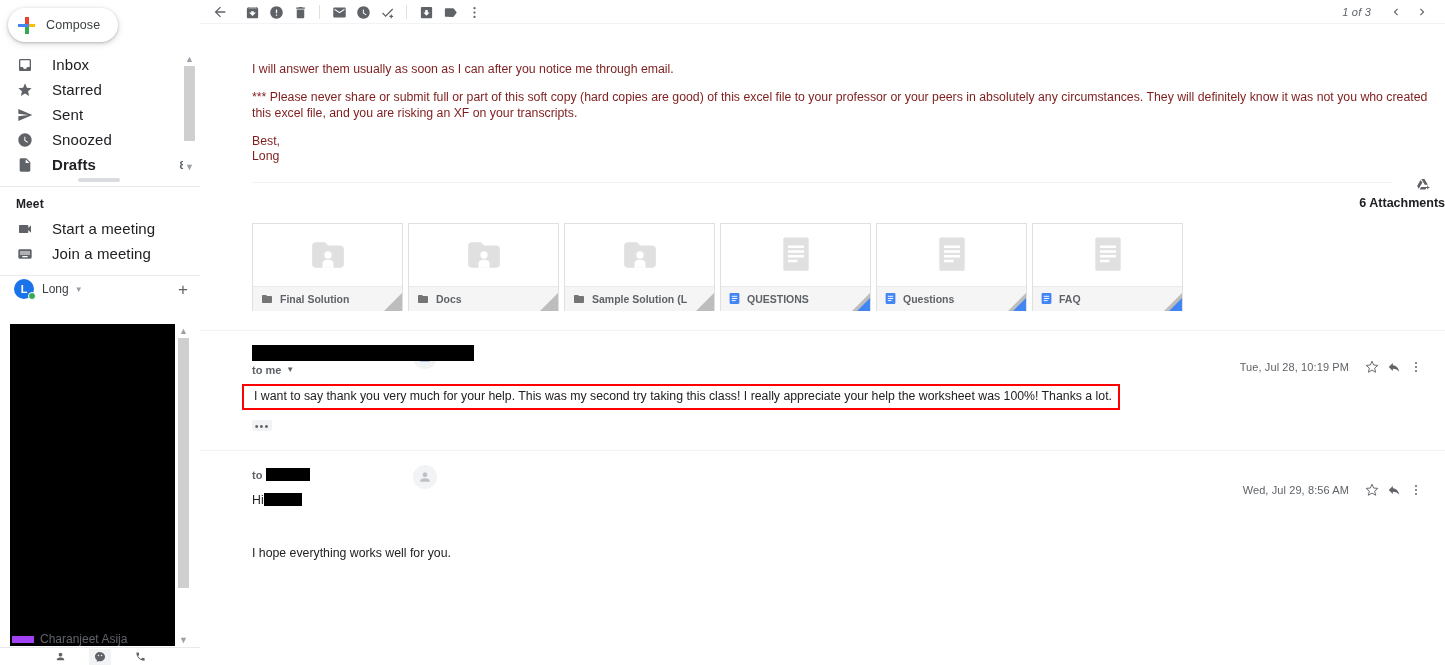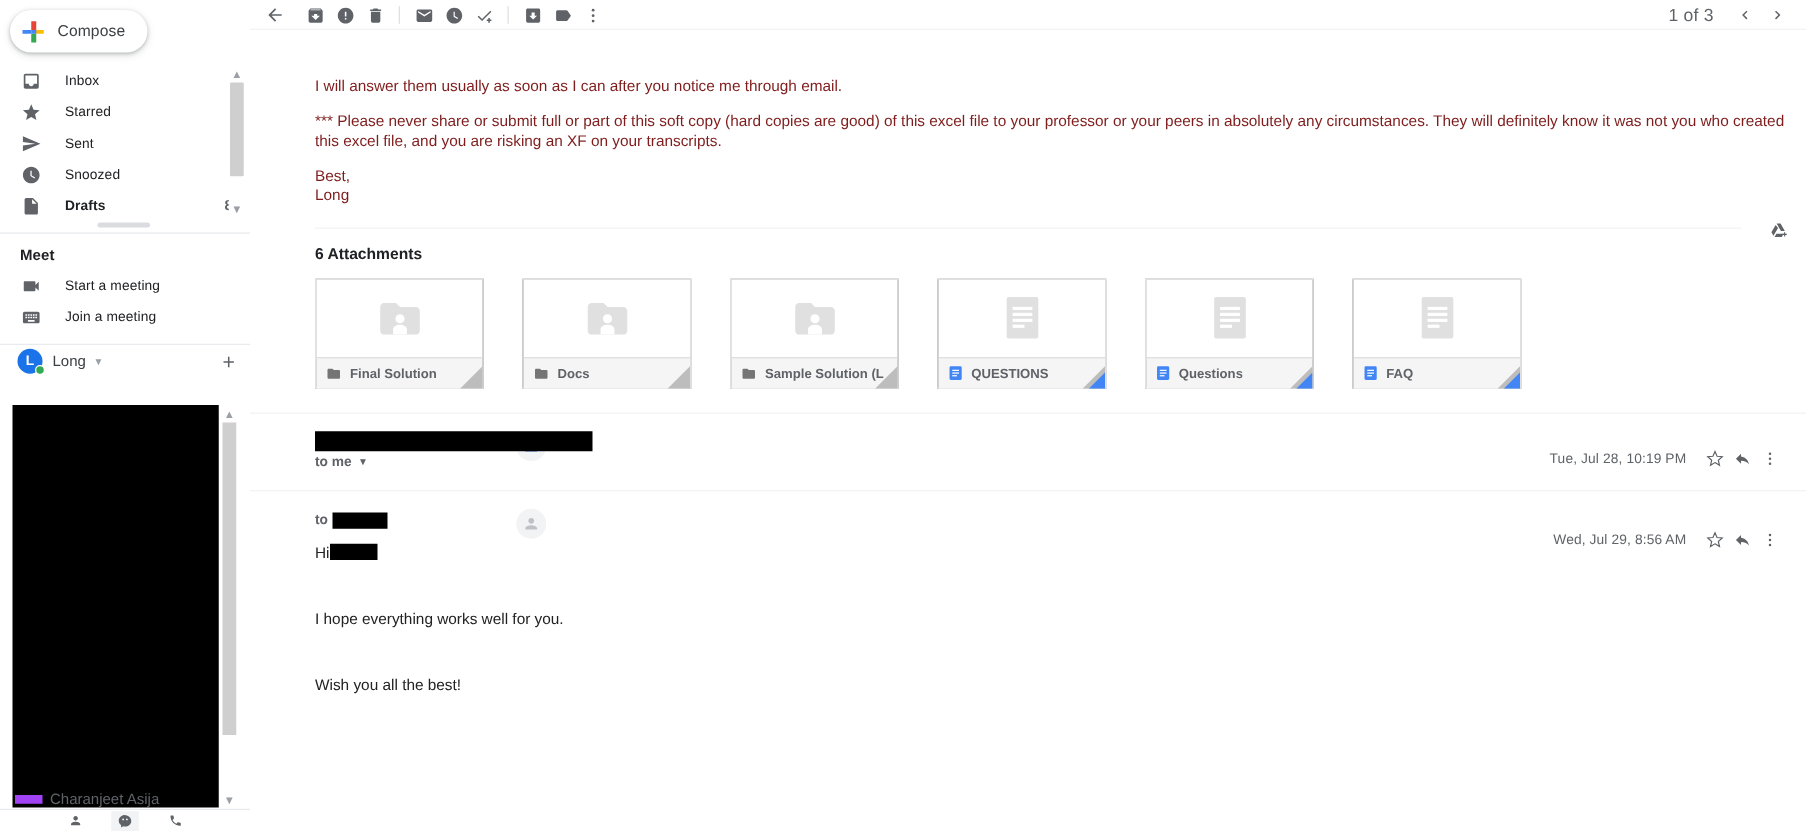--- a/index.html
+++ b/index.html
@@ -42,21 +42,21 @@
   .gplus .c  { left: 7px; top: 7px;  width: 3.5px;height: 3.5px; background: #4285f4; }
 
   .nav-list { position: relative; margin-top: 10px; }
   .nav-item {
     display: flex; align-items: center;
     height: 25px; padding-left: 16px; padding-right: 14px;
     cursor: pointer; position: relative;
   }
   .nav-item .ico { width: 18px; height: 18px; flex: 0 0 18px; display:flex; align-items:center; justify-content:center; }
   .nav-item .ico svg { fill: #5f6368; }
-  .nav-item .lbl { font-size: 11px; color: #202124; margin-left: 18px; letter-spacing: .1px; }
+  .nav-item .lbl { font-size: 15px; color: #202124; margin-left: 18px; letter-spacing: .1px; }
   .nav-item.bold .lbl { font-weight: bold; }
   .nav-item .cnt { margin-left: auto; font-size: 11.5px; color: #5f6368; font-weight: bold; }
 
   
   .nav-scroll {
     position: absolute; right: 4px; top: 0px; width: 13px; height: 121px;
     background: #fff;
   }
   .nav-scroll .arw { width: 13px; height: 13px; display:flex; align-items:center; justify-content:center; color:#9aa0a6; font-size: 9px; }
   .nav-scroll .trk { position:absolute; top: 13px; bottom: 13px; left: 1px; width: 11px; background: #fff; }
@@ -117,48 +117,49 @@
   .main { flex: 1; position: relative; height: 665px; background: #fff; overflow: hidden; }
   .toolbar {
     height: 24px; display: flex; align-items: center; padding: 0 10px 0 8px;
     position: relative;
   }
   .tb-btn { width: 24px; height: 24px; display:flex; align-items:center; justify-content:center; cursor:pointer; }
   .tb-btn svg { fill: #5f6368; }
   .tb-sep { width: 1px; height: 14px; background: #e0e0e0; margin: 0 7px; }
   .tb-gap { width: 8px; }
   .tb-right { margin-left: auto; display: flex; align-items: center; }
-  .pager { font-size: 14px; color: #5f6368; margin-right: 12px; letter-spacing: .2px; }
+  .pager { font-size: 11px; color: #5f6368; margin-right: 12px; letter-spacing: .2px; font-style: italic; }
   .chev { width: 26px; height: 24px; display:flex; align-items:center; justify-content:center; color:#5f6368; cursor:pointer; }
   .chev svg { fill: #5f6368; }
   .toolbar-underline { position: absolute; left: 0; right: 0; bottom: 0; height: 1px; background: #f1f3f4; }
 
   .content { position: relative; padding: 0; }
 
   .body-text {
     font-size: 12.3px; line-height: 1.25; color: #7f1d1d; padding-left: 52px; padding-right: 6px;
   }
   .body-text p { margin: 0; padding: 0; }
   .para-gap { height: 13px; }
 
   .attach-divider { height: 1px; background: #f1f3f4; margin: 17px 52px 0 52px; }
   .attach-head {
     font-size: 12.5px; font-weight: bold; color: #202124;
     padding: 13px 0 0 52px;
+    text-align: right;
   }
   .drive-all {
     position: absolute; right: 10px; top: 0px; width: 24px; height: 24px;
     display:flex; align-items:center; justify-content:center; cursor:pointer;
   }
   .drive-all svg { fill: #5f6368; }
   .attach-row-wrap { position: relative; }
   .attach-row { display: flex; gap: 0px; padding: 13px 0 0 52px; }
   .att {
-    width: 135px; height: 88px; margin-right: 31px;
-    border: 1px solid #e0e0e0; background: #737373; position: relative; cursor: pointer;
+    width: 151px; height: 88px; margin-right: 5px;
+    border: 1px solid #e0e0e0; background: #a21caf; position: relative; cursor: pointer;
   }
   .att .preview {
     height: 62px; display: flex; align-items: center; justify-content: center;
     background: #fff;
   }
   .att .foot {
     height: 25px; border-top: 1px solid #e8eaed; background: #f5f5f5;
     display: flex; align-items: center; padding-left: 7px; position: relative; overflow: hidden;
   }
   .att .foot .fname {
@@ -608,20 +609,28 @@
             </span>
             <span class="mr-btn">
               <svg width="14" height="14" viewBox="0 0 24 24">
                   <circle cx="12" cy="5" r="1.7"></circle>
                   <circle cx="12" cy="12" r="1.7"></circle>
                   <circle cx="12" cy="19" r="1.7"></circle>
                 </svg>
             </span>
           </div>
         </div>
+        <div class="msg-body">
+          <div class="highlight-box">
+            <span>I want to say thank you very much for your help. This was my second try taking this class! I really appreciate your help the worksheet was 100%! Thanks a lot.</span>
+          </div>
+          <div>
+            <span class="ellipsis">•••</span>
+          </div>
+        </div>
       </div>
 
       <div class="msg-sep" style="margin-top:16px;"></div>
 
       <div class="msg">
         <span class="msg-avatar">
           <svg width="14" height="14" viewBox="0 0 24 24">
               <path d="M12 12c2.21 0 4-1.79 4-4s-1.79-4-4-4-4 1.79-4 4 1.79 4 4 4zm0 2c-2.67 0-8 1.34-8 4v2h16v-2c0-2.66-5.33-4-8-4z"></path>
             </svg>
         </span>
@@ -649,21 +658,20 @@
                   <circle cx="12" cy="19" r="1.7"></circle>
                 </svg>
             </span>
           </div>
         </div>
         <div class="msg-body" style="margin-top:11px;">
           <p><span>Hi</span><span class="redact" style="width:38px;height:13px;vertical-align:-2px;"></span></p>
           <div class="para-gap"></div>
           <p>I hope everything works well for you.</p>
           <div class="para-gap"></div>
-          <p>Wish you all the best!</p>
           <div class="para-gap"></div>
 
         </div>
       </div>
 
     </div>
   </div>
 </div>
 
 </body></html>

